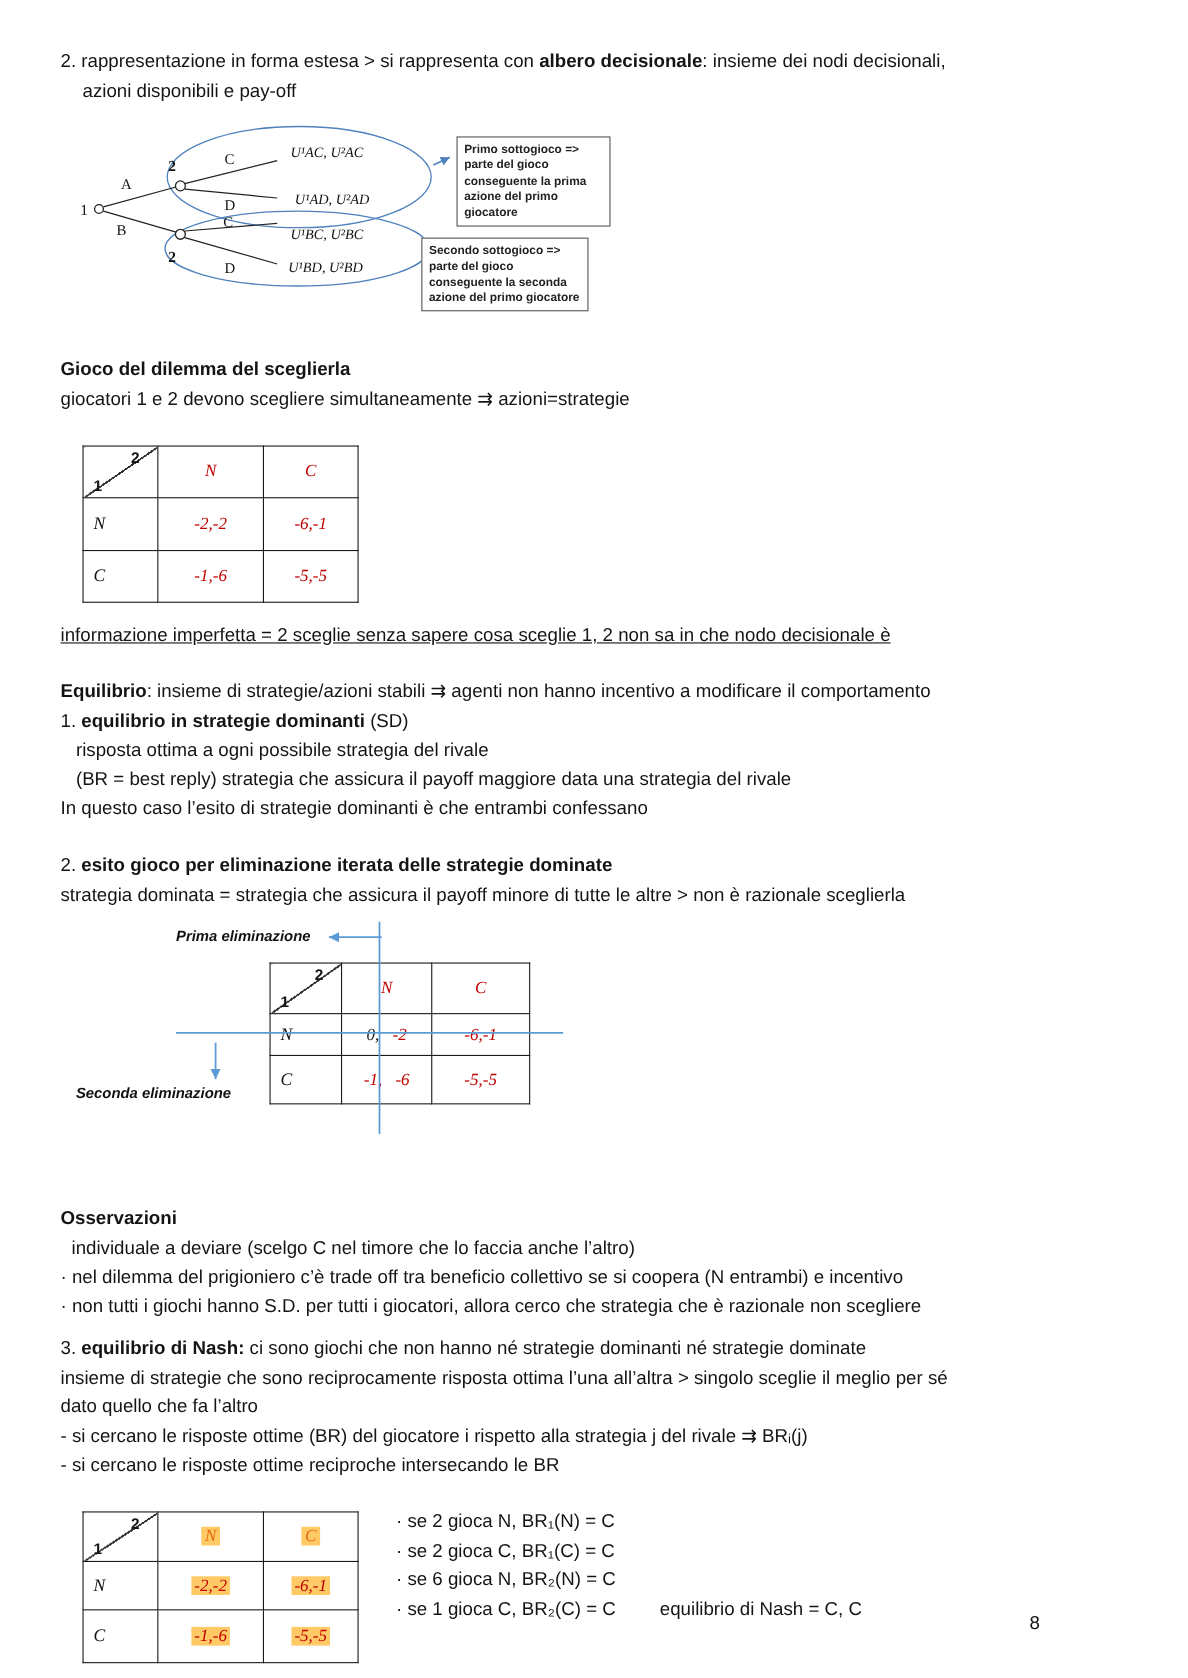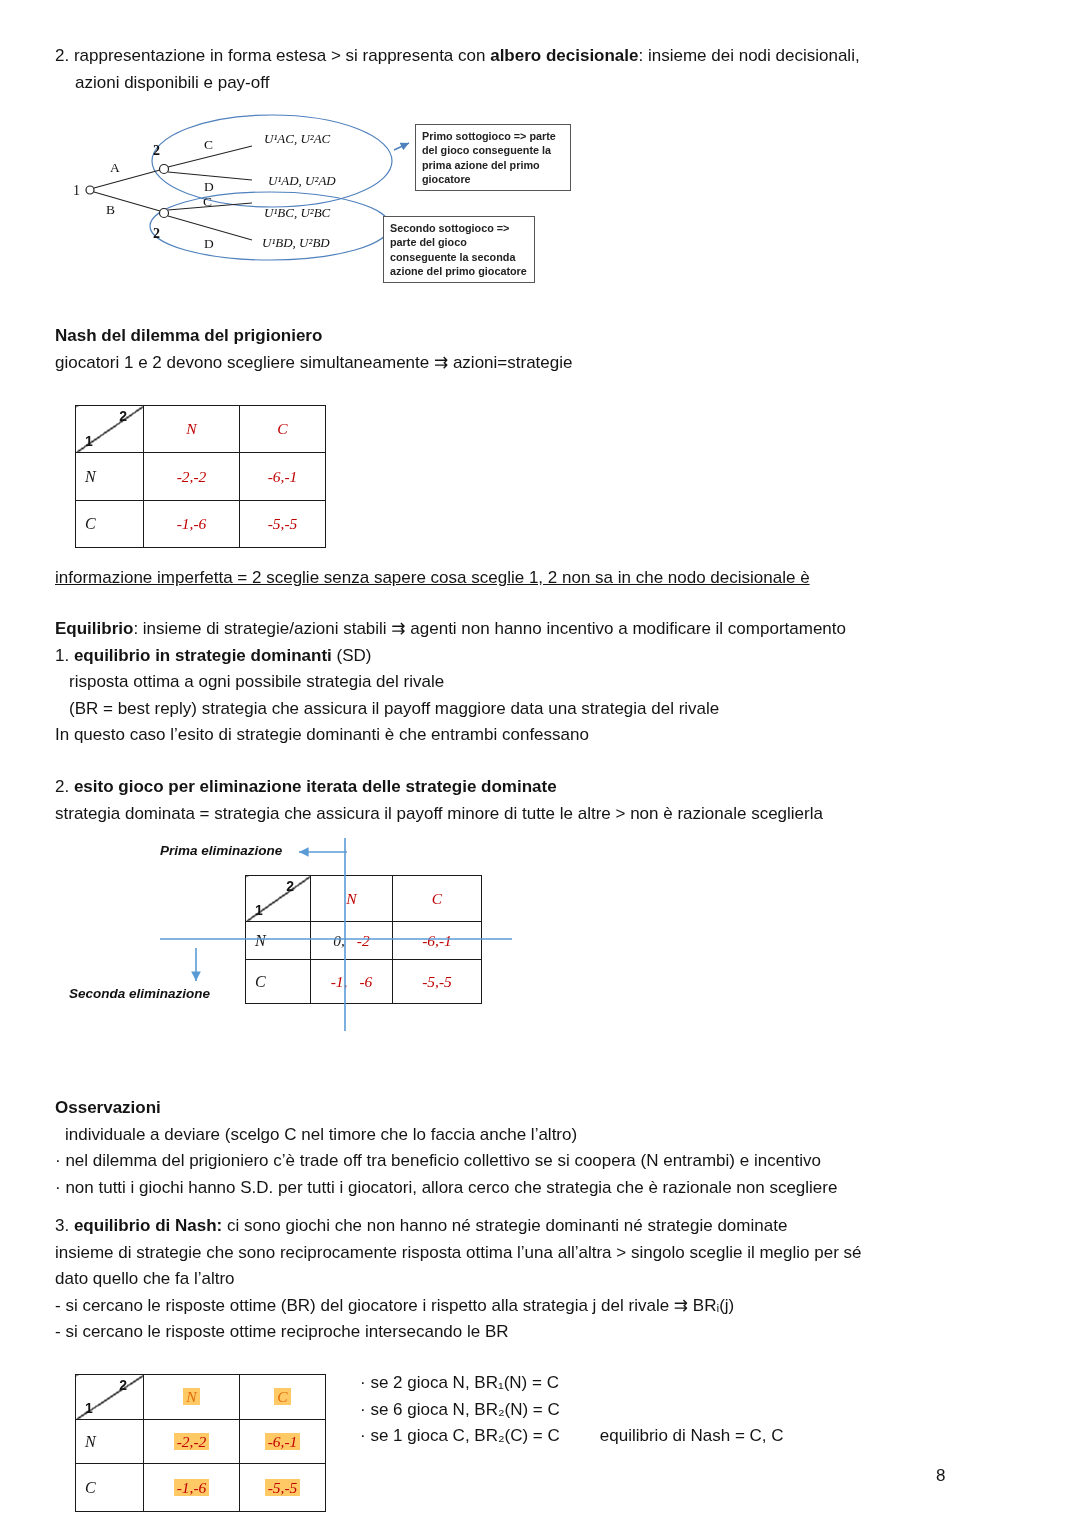--- a/index.html
+++ b/index.html
@@ -103,26 +103,26 @@
     <text class="branchlbl" x="144" y="142">D</text>
     <text class="payoff" x="204" y="37">U¹AC, U²AC</text>
     <text class="payoff" x="208" y="79">U¹AD, U²AD</text>
     <text class="payoff" x="204" y="111">U¹BC, U²BC</text>
     <text class="payoff" x="202" y="141">U¹BD, U²BD</text>
     <g>
       <line class="bluearrow" x1="334" y1="44" x2="349" y2="37" marker-end="url(#arw1)"></line>
       <line class="bluearrow" x1="327" y1="131" x2="337" y2="140" marker-end="url(#arw1)"></line>
     </g>
   </svg>
-  <div class="callout" style="left:355px; top:18px; width:156px;">Primo sottogioco =&gt; parte del gioco conseguente la prima azione del primo giocatore</div>
+  <div class="callout" style="left:355px; top:18px; width:140px;">Primo sottogioco =&gt; parte del gioco conseguente la prima azione del primo giocatore</div>
   <div class="callout" style="left:323px; top:110px; width:152px;">Secondo sottogioco =&gt; parte del gioco conseguente la seconda azione del primo giocatore</div>
 </div>
 
 <div class="abs" style="left:55px; top:323px;">
-  <div class="tline"><b>Nash del dilemma del prigioniero</b></div>
+  <div class="tline"><b>Gioco del dilemma del sceglierla</b></div>
   <div class="tline">giocatori 1 e 2 devono scegliere simultaneamente ⇉ azioni=strategie</div>
 </div>
 
 <table class="pmatrix" style="left:75px; top:405px;">
   <colgroup>
       <col style="width:68px">
       <col style="width:96px">
       <col style="width:86px">
     </colgroup>
   <tbody>
@@ -245,17 +245,18 @@
   <tr style="height:48px">
     <td class="rowlbl">C</td>
     <td class="val"><span class="hl">-1,-6</span></td>
     <td class="val"><span class="hl">-5,-5</span></td>
   </tr>
 </tbody>
   </table>
 
 <div class="abs" style="left:360px; top:1370px;">
   <div class="tline">· se 2 gioca N, BR₁(N) = C</div>
+  <div class="tline">· se 2 gioca C, BR₁(C) = C</div>
   <div class="tline">· se 6 gioca N, BR₂(N) = C</div>
   <div class="tline"><span>· se 1 gioca C, BR₂(C) = C</span><span style="margin-left:40px">equilibrio di Nash = C, C</span></div>
 </div>
 
 <div class="abs pagenum" style="left:936px; top:1466px;">8</div>
 
 </body></html>

